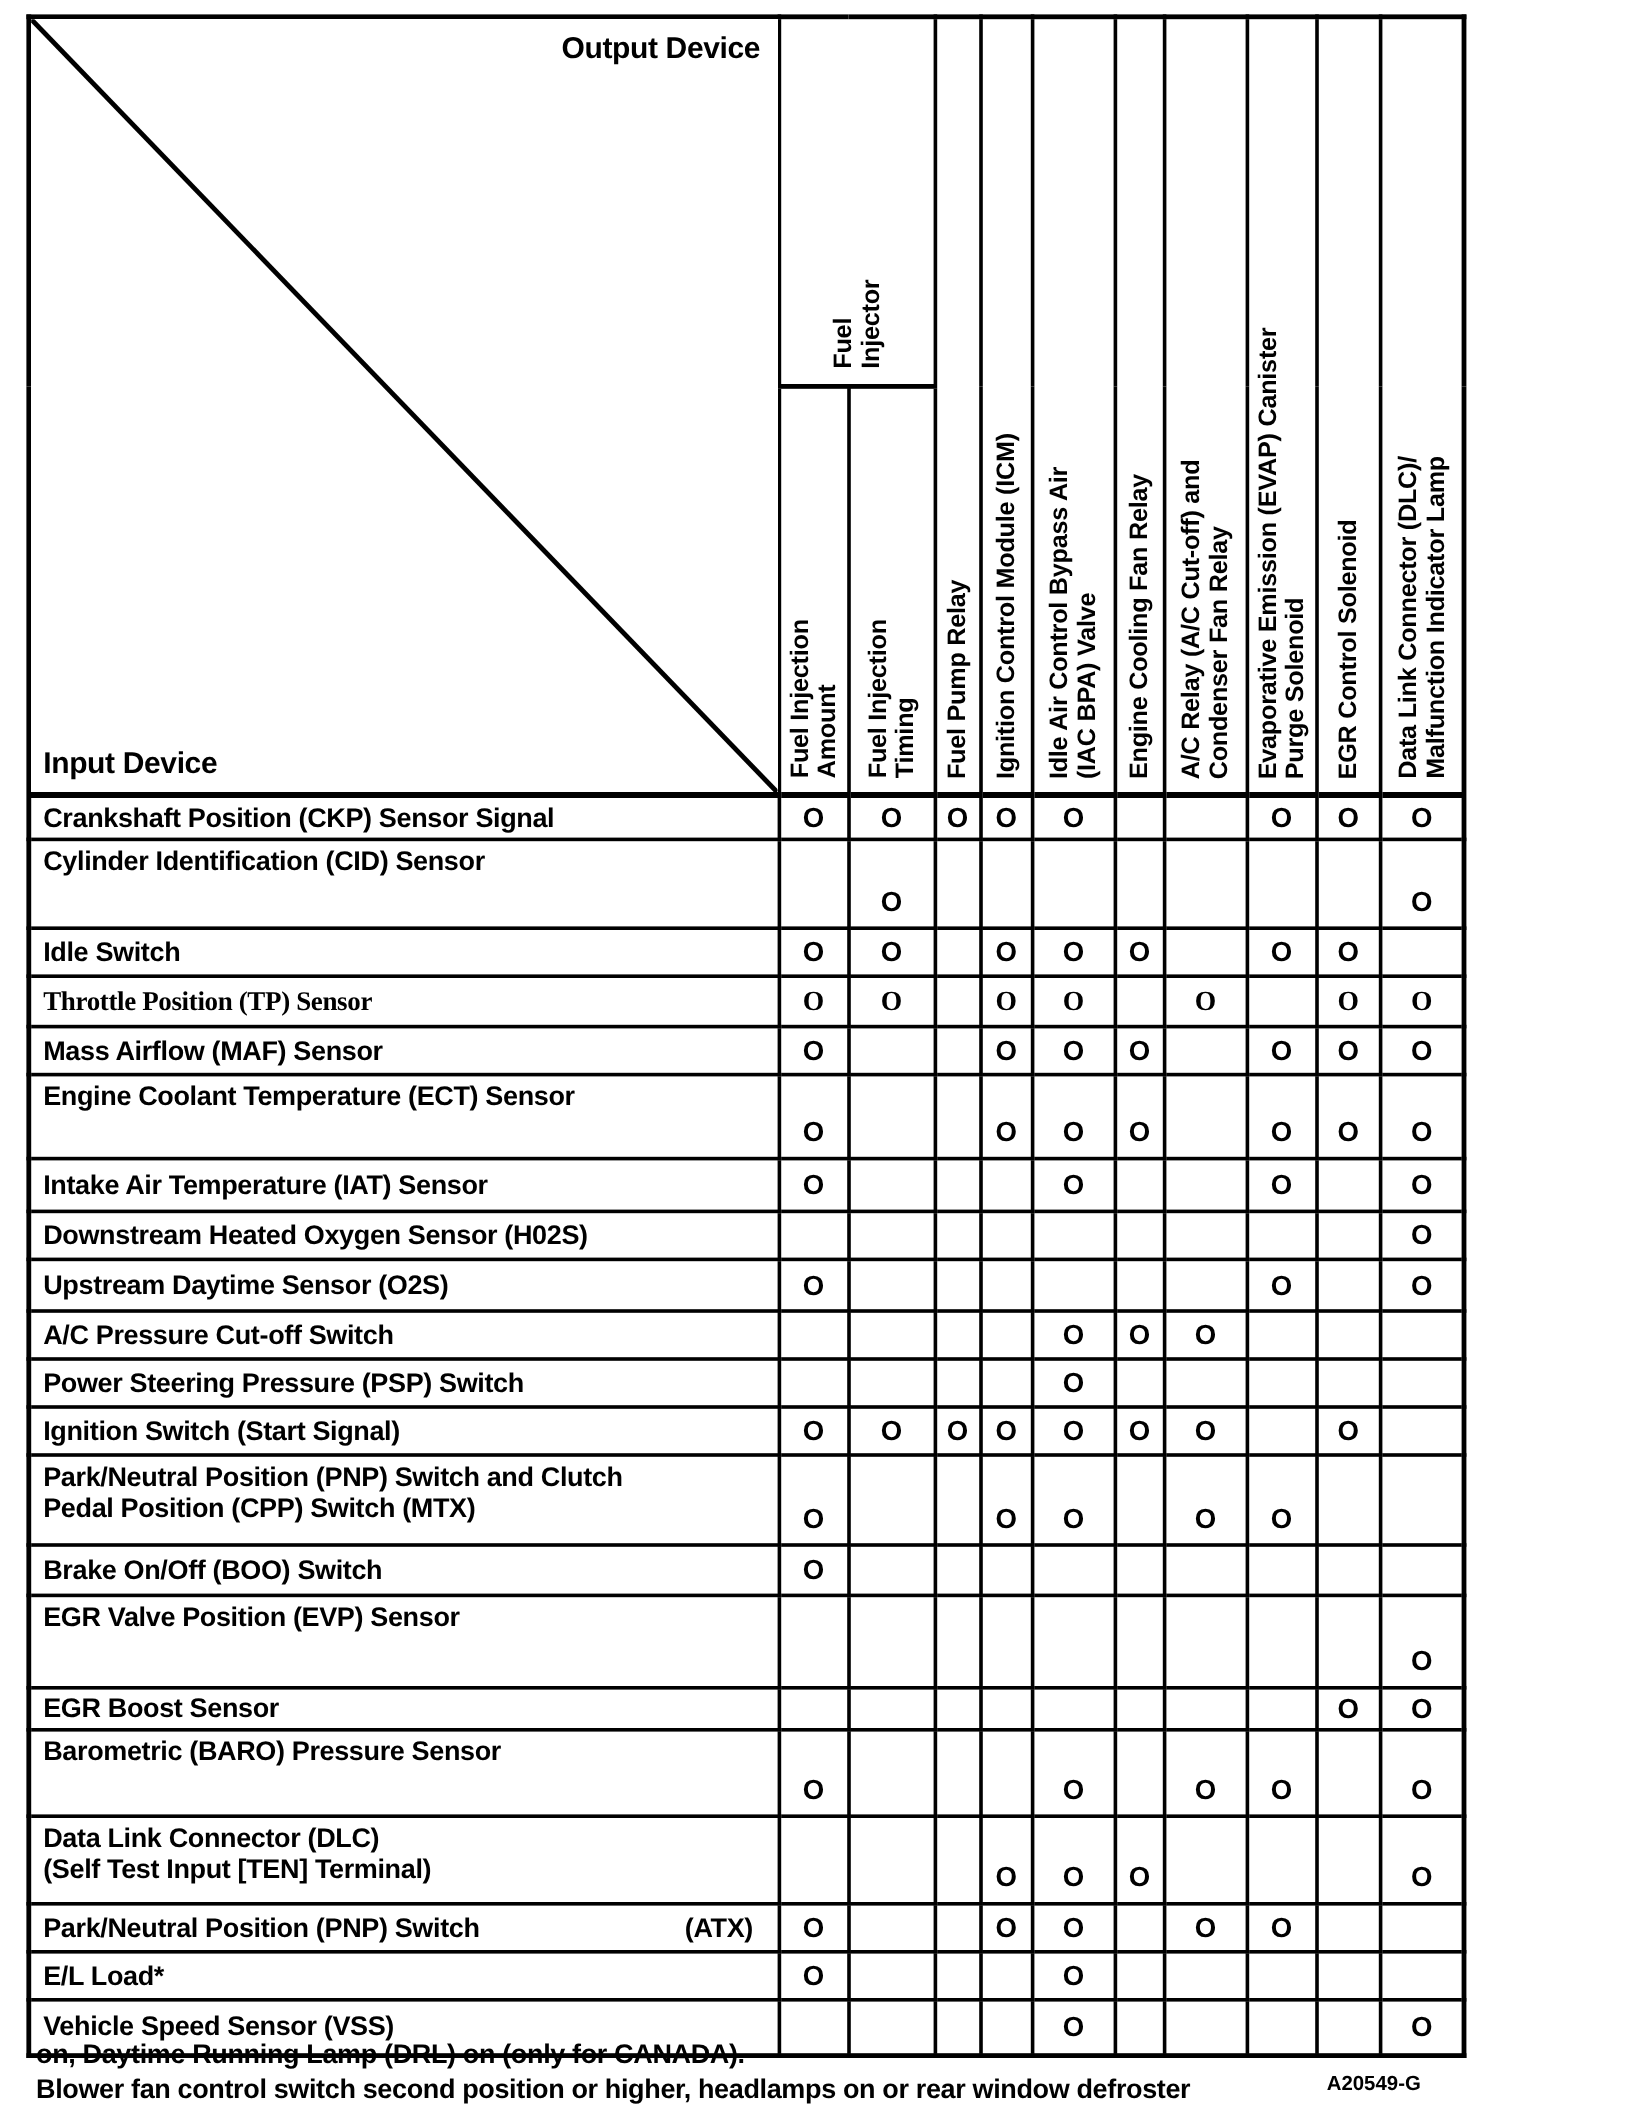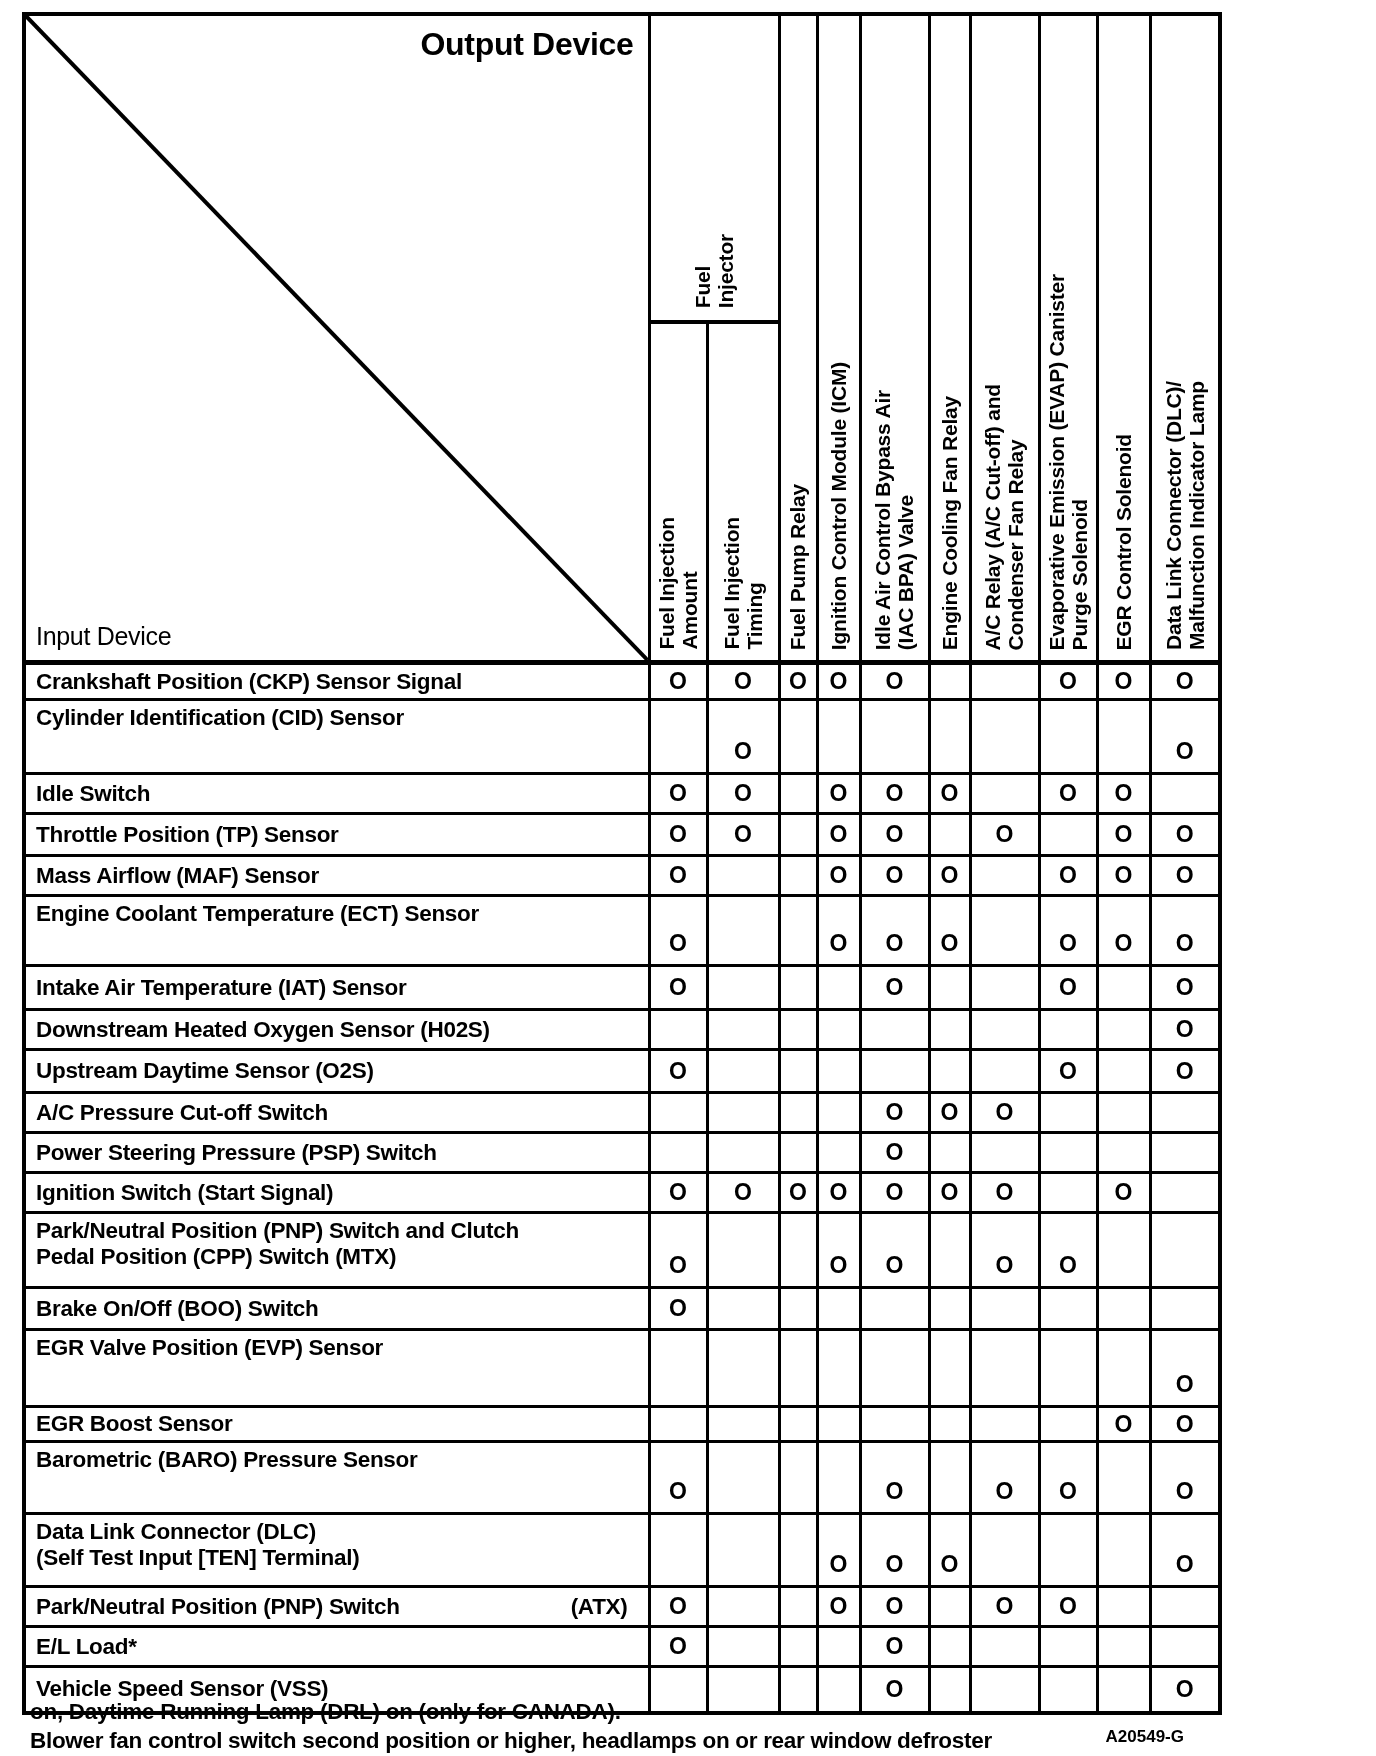--- a/index.html
+++ b/index.html
@@ -17,43 +17,43 @@
     width: 1196px;
     border-collapse: collapse; table-layout: fixed;
     border: 4px solid #000;
   }
   th, td { border: 3px solid #000; padding: 0; }
 
   
   thead th { background: #fff; }
   th.corner { position: relative; }
   svg.diag { position: absolute; left: 0; top: 0; width: 100%; height: 100%; display: block; }
-  .out-dev { position: absolute; top: 10px; right: 14px; font-size: 32px; font-weight: 700; letter-spacing: -0.3px; }
-  .in-dev  { position: absolute; bottom: 9px; left: 10px; font-size: 25px; font-weight: 400; letter-spacing: -0.3px; }
+  .out-dev { position: absolute; top: 10px; right: 14px; font-size: 25px; font-weight: 700; letter-spacing: -0.3px; }
+  .in-dev  { position: absolute; bottom: 9px; left: 10px; font-size: 25px; font-weight: 700; letter-spacing: -0.3px; }
 
   th.fi-group {
     height: 296px; vertical-align: bottom; text-align: center;
     border-bottom: 4px solid #000; padding-bottom: 8px;
   }
   tr.subhead th { height: 330px; }
   th.col-head { vertical-align: bottom; text-align: center; padding-bottom: 6px; }
   .vlabel {
     display: inline-block;
     writing-mode: vertical-rl;
     transform: rotate(180deg);
     white-space: pre-line;
     font-weight: 700; font-size: 21px; line-height: 1.1;
     letter-spacing: -0.2px; text-align: left;
   }
 
   
   tbody tr { height: 40px; }
   tbody tr:nth-child(1)  { height: 37px; }
   tbody tr:nth-child(2)  { height: 74px; }
-  tbody tr:nth-child(4)  { height: 42px; }
+  tbody tr:nth-child(4)  { height: 42px; font-family: Liberation Serif, serif; }
   tbody tr:nth-child(6)  { height: 70px; }
   tbody tr:nth-child(7)  { height: 44px; }
   tbody tr:nth-child(9)  { height: 43px; }
   tbody tr:nth-child(13) { height: 75px; }
   tbody tr:nth-child(14) { height: 42px; }
   tbody tr:nth-child(15) { height: 77px; }
   tbody tr:nth-child(16) { height: 35px; }
   tbody tr:nth-child(17) { height: 72px; }
   tbody tr:nth-child(18) { height: 73px; }
   tbody tr:nth-child(21) { height: 46px; }

